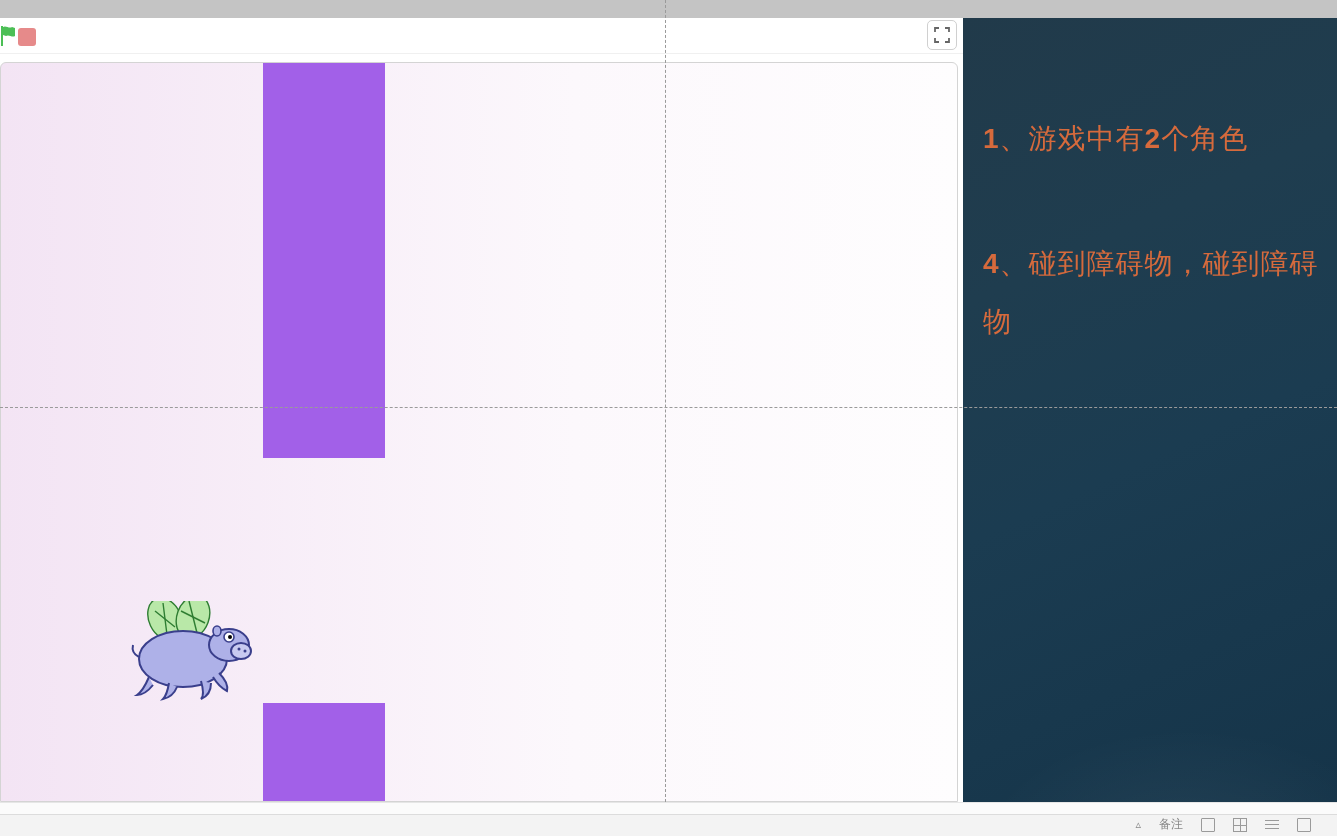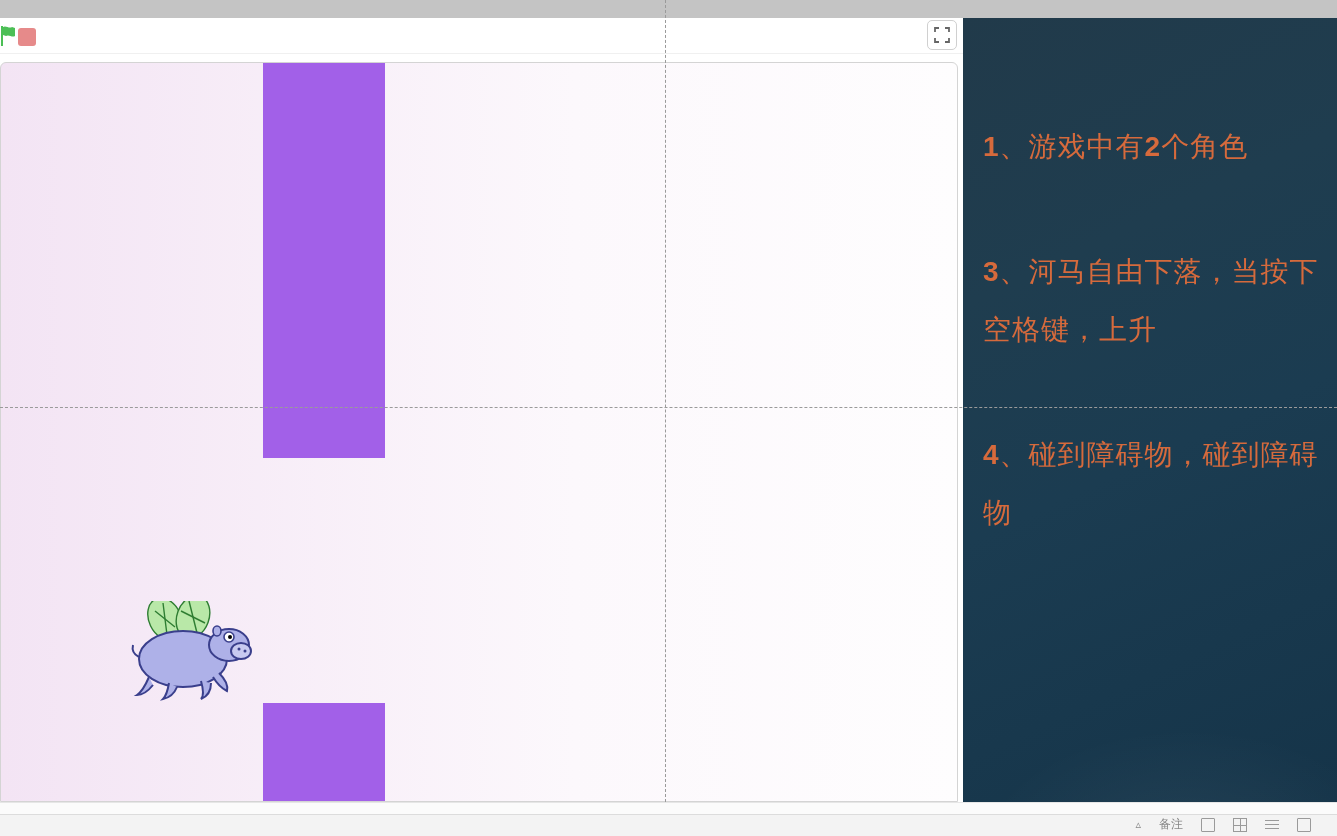--- a/index.html
+++ b/index.html
@@ -56,21 +56,21 @@
   
   
   .right-panel {
     position: absolute; left: 963px; top: 18px; width: 374px; height: 784px;
     background: linear-gradient(155deg, #213a4a 0%, #1f3d4f 30%, #1b3c51 55%, #153449 100%);
   }
   .right-panel::before {
     content: ""; position: absolute; left: 0; bottom: 0; width: 100%; height: 260px;
     background: radial-gradient(ellipse 300px 180px at 60% 120%, rgba(255,255,255,0.06), transparent 70%);
   }
-  .desc-list { position: absolute; left: 20px; top: 100px; width: 345px; }
+  .desc-list { position: absolute; left: 20px; top: 92px; width: 345px; }
   .desc-item { color: #d66a3c; font-size: 28px; line-height: 2.05; margin-bottom: 68px; font-weight: 500; letter-spacing: 1px; }
   .desc-item .num { font-weight: bold; }
   .desc-item .inline-num { font-weight: bold; }
   
   
   .bottom-strip { position: absolute; left: 0; top: 802px; width: 1337px; height: 12px; background: #fbfbfb; border-top: 1px solid #e6e6e6; }
   .status-bar { position: absolute; left: 0; top: 814px; width: 1337px; height: 22px; background: #f3f3f3; border-top: 1px solid #dcdcdc; }
   .status-right { position: absolute; right: 26px; top: 1px; display: flex; align-items: center; gap: 18px; color: #888; font-size: 12px; }
   .status-icon { width: 14px; height: 14px; border: 1.2px solid #9a9a9a; display: inline-block; }
   .status-icon.dash { border: none; width: 14px; height: 10px; background: repeating-linear-gradient(to bottom, #9a9a9a 0 1.2px, transparent 1.2px 4px); }
@@ -141,23 +141,20 @@
       </div>
     </div>
   </div>
 
   <div class="right-panel">
     <div class="desc-list">
       <div class="desc-item">
         <span class="num">1</span><span>、游戏中有</span><span class="inline-num">2</span><span>个角色</span>
       </div>
       <div class="desc-item">
-        <span class="num">3</span><span>、河马自由下落，当按下空格键，上升</span>
-      </div>
-      <div class="desc-item">
         <span class="num">4</span><span>、碰到障碍物，碰到障碍物</span>
       </div>
     </div>
   </div>
 
   <div class="v-guide"></div>
   <div class="h-guide"></div>
 
   <div class="bottom-strip"></div>
   <div class="status-bar">

